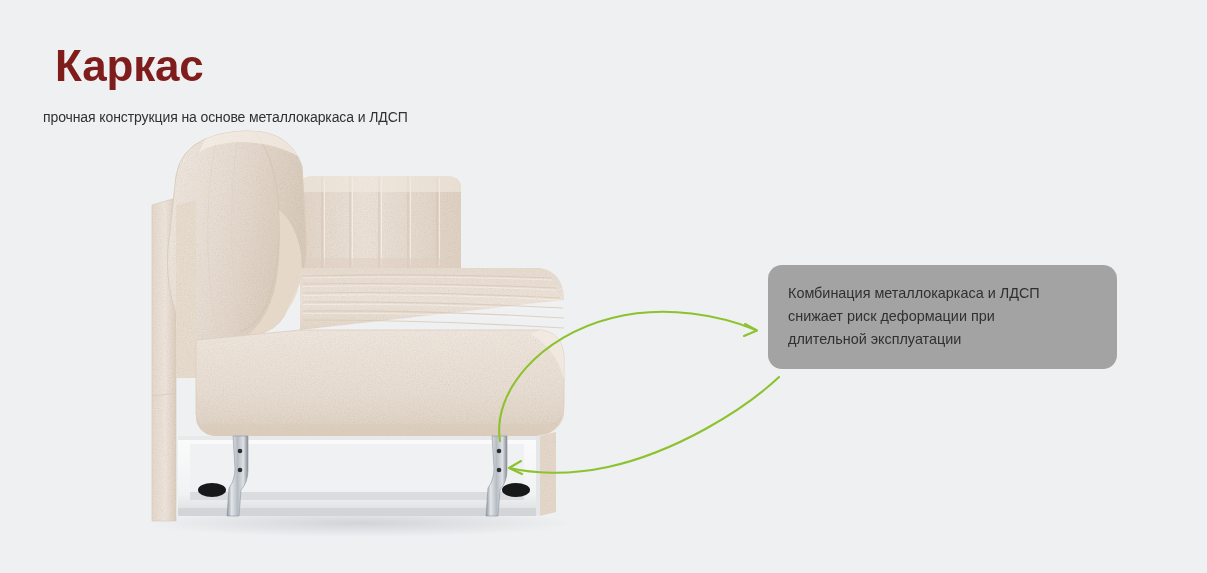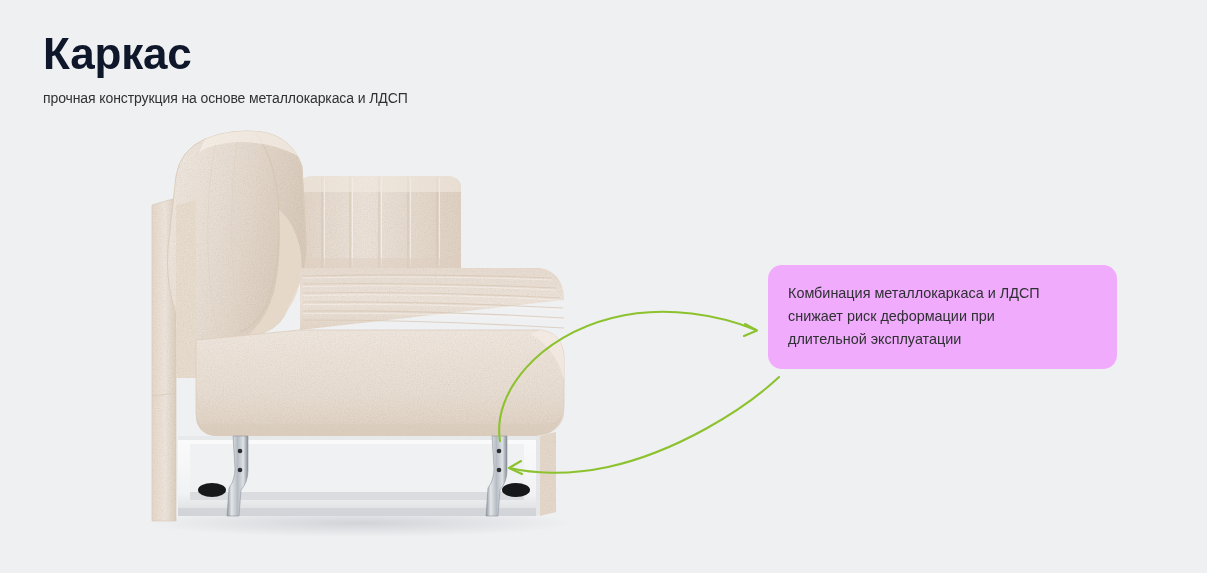--- a/index.html
+++ b/index.html
@@ -21,46 +21,46 @@
   }
 
   
   #header-block {
     position: absolute;
     left: 43px;
     top: 28px;
     width: 900px;
   }
   #page-title {
-    margin: 0;
+    margin: 12px;
     font-size: 44px;
     font-weight: 700;
     line-height: 52px;
     letter-spacing: -0.2px;
-    color: #0f172a;
+    color: #7f1d1d;
     font-family: "Liberation Sans", sans-serif;
   }
   #page-subtitle {
     margin: 5px 0 0 0;
     font-size: 14px;
     font-weight: 400;
     line-height: 26px;
     color: #2f3133;
     letter-spacing: -0.1px;
     font-family: "Liberation Sans", sans-serif;
   }
 
   
   #callout-box {
     position: absolute;
     left: 768px;
     top: 265px;
     width: 349px;
     height: 104px;
-    background: #f0abfc;
+    background: #a3a3a3;
     border-radius: 14px;
     box-sizing: border-box;
     padding: 17px 20px 0 20px;
   }
   #callout-text {
     margin: 0;
     font-size: 14.4px;
     line-height: 23px;
     color: #2e3032;
     font-family: "Liberation Sans", sans-serif;

